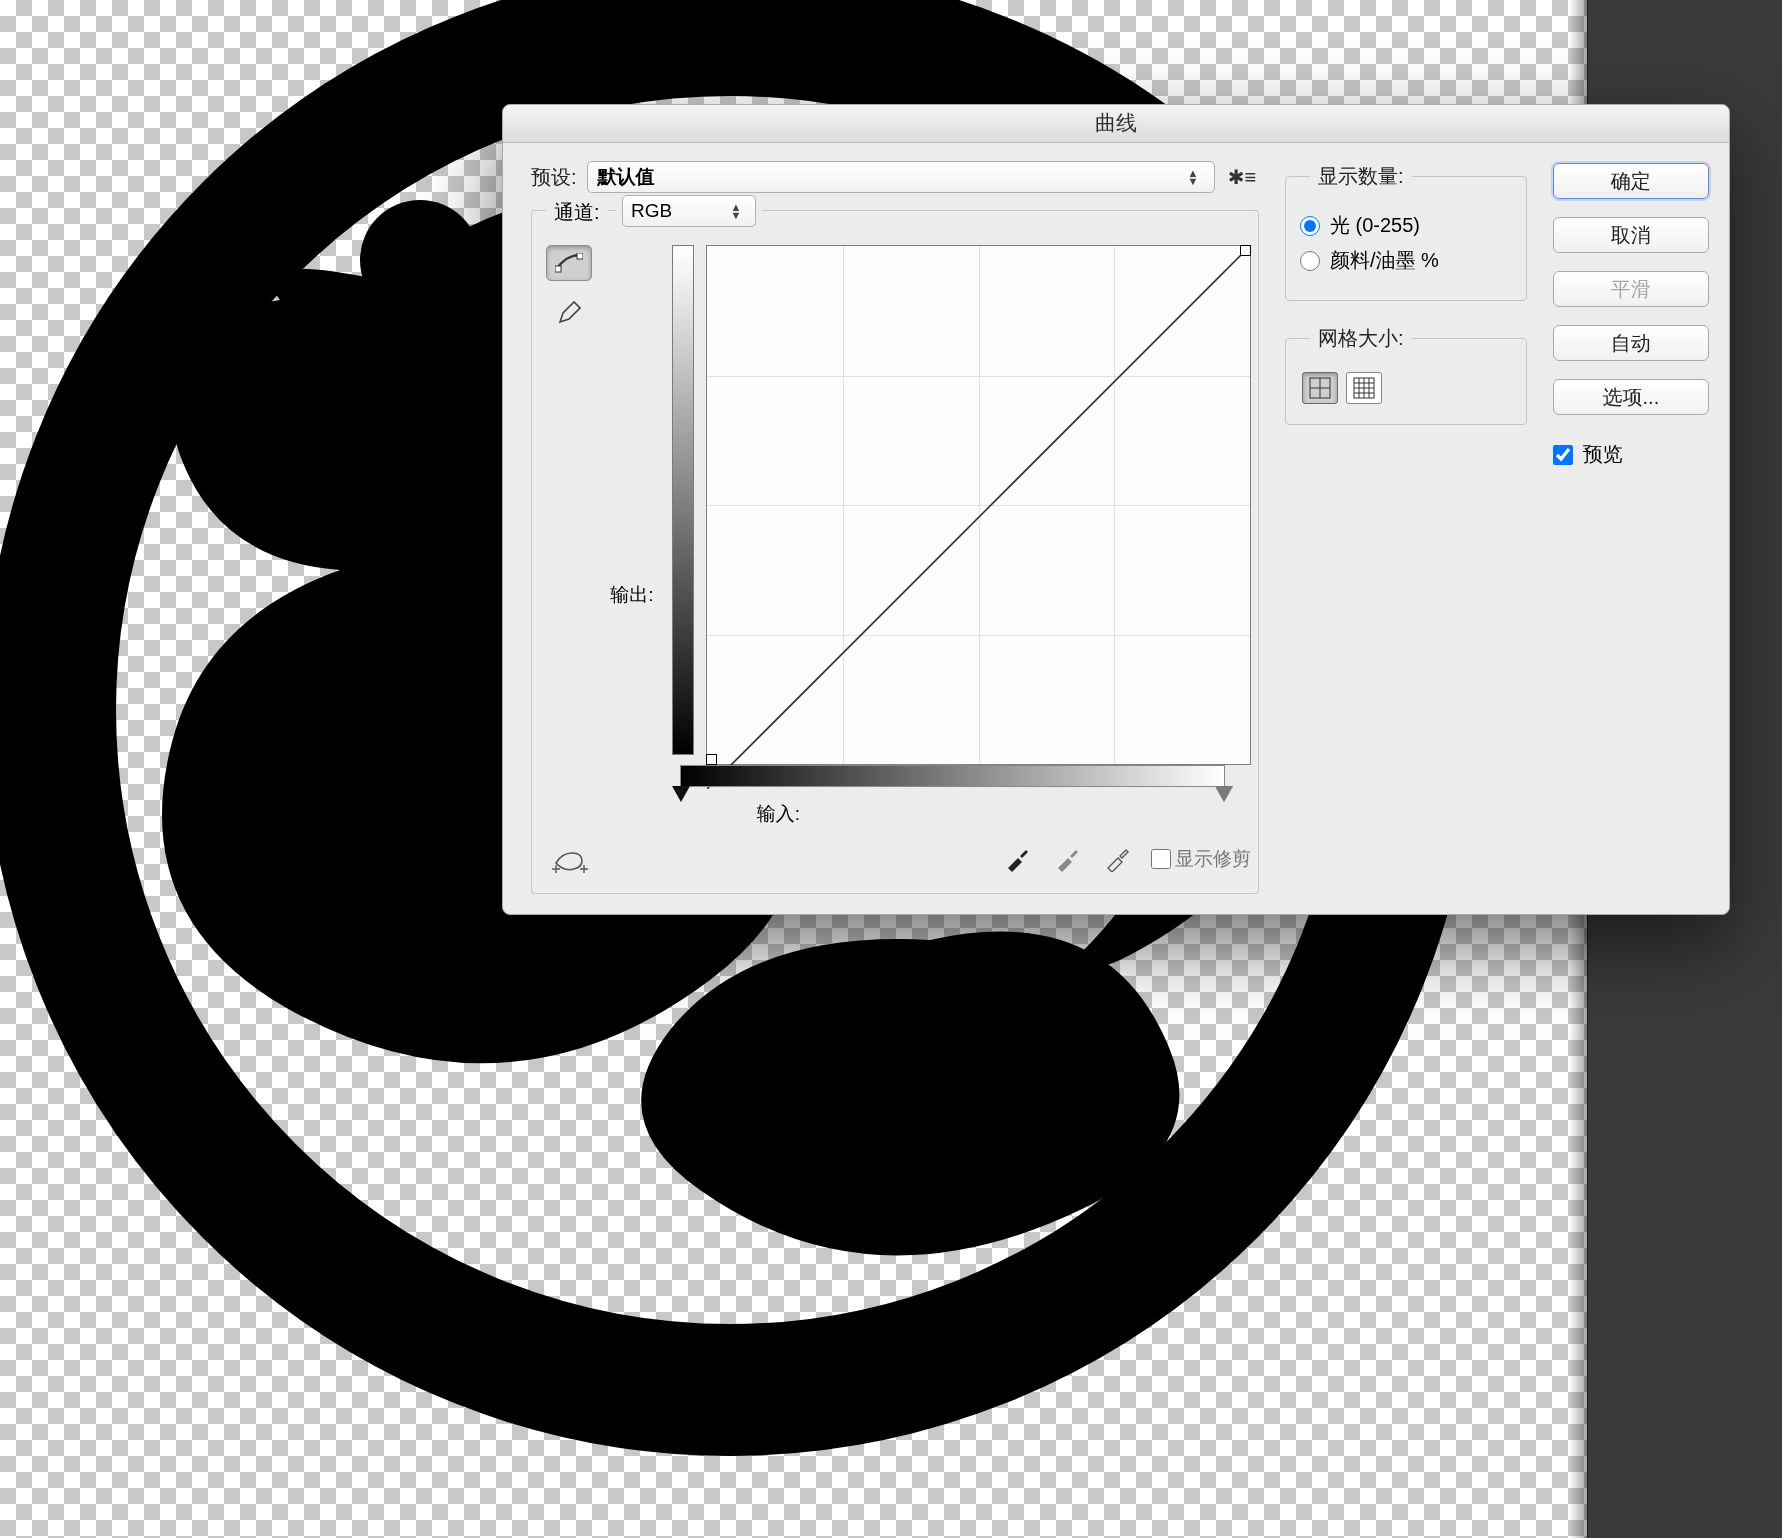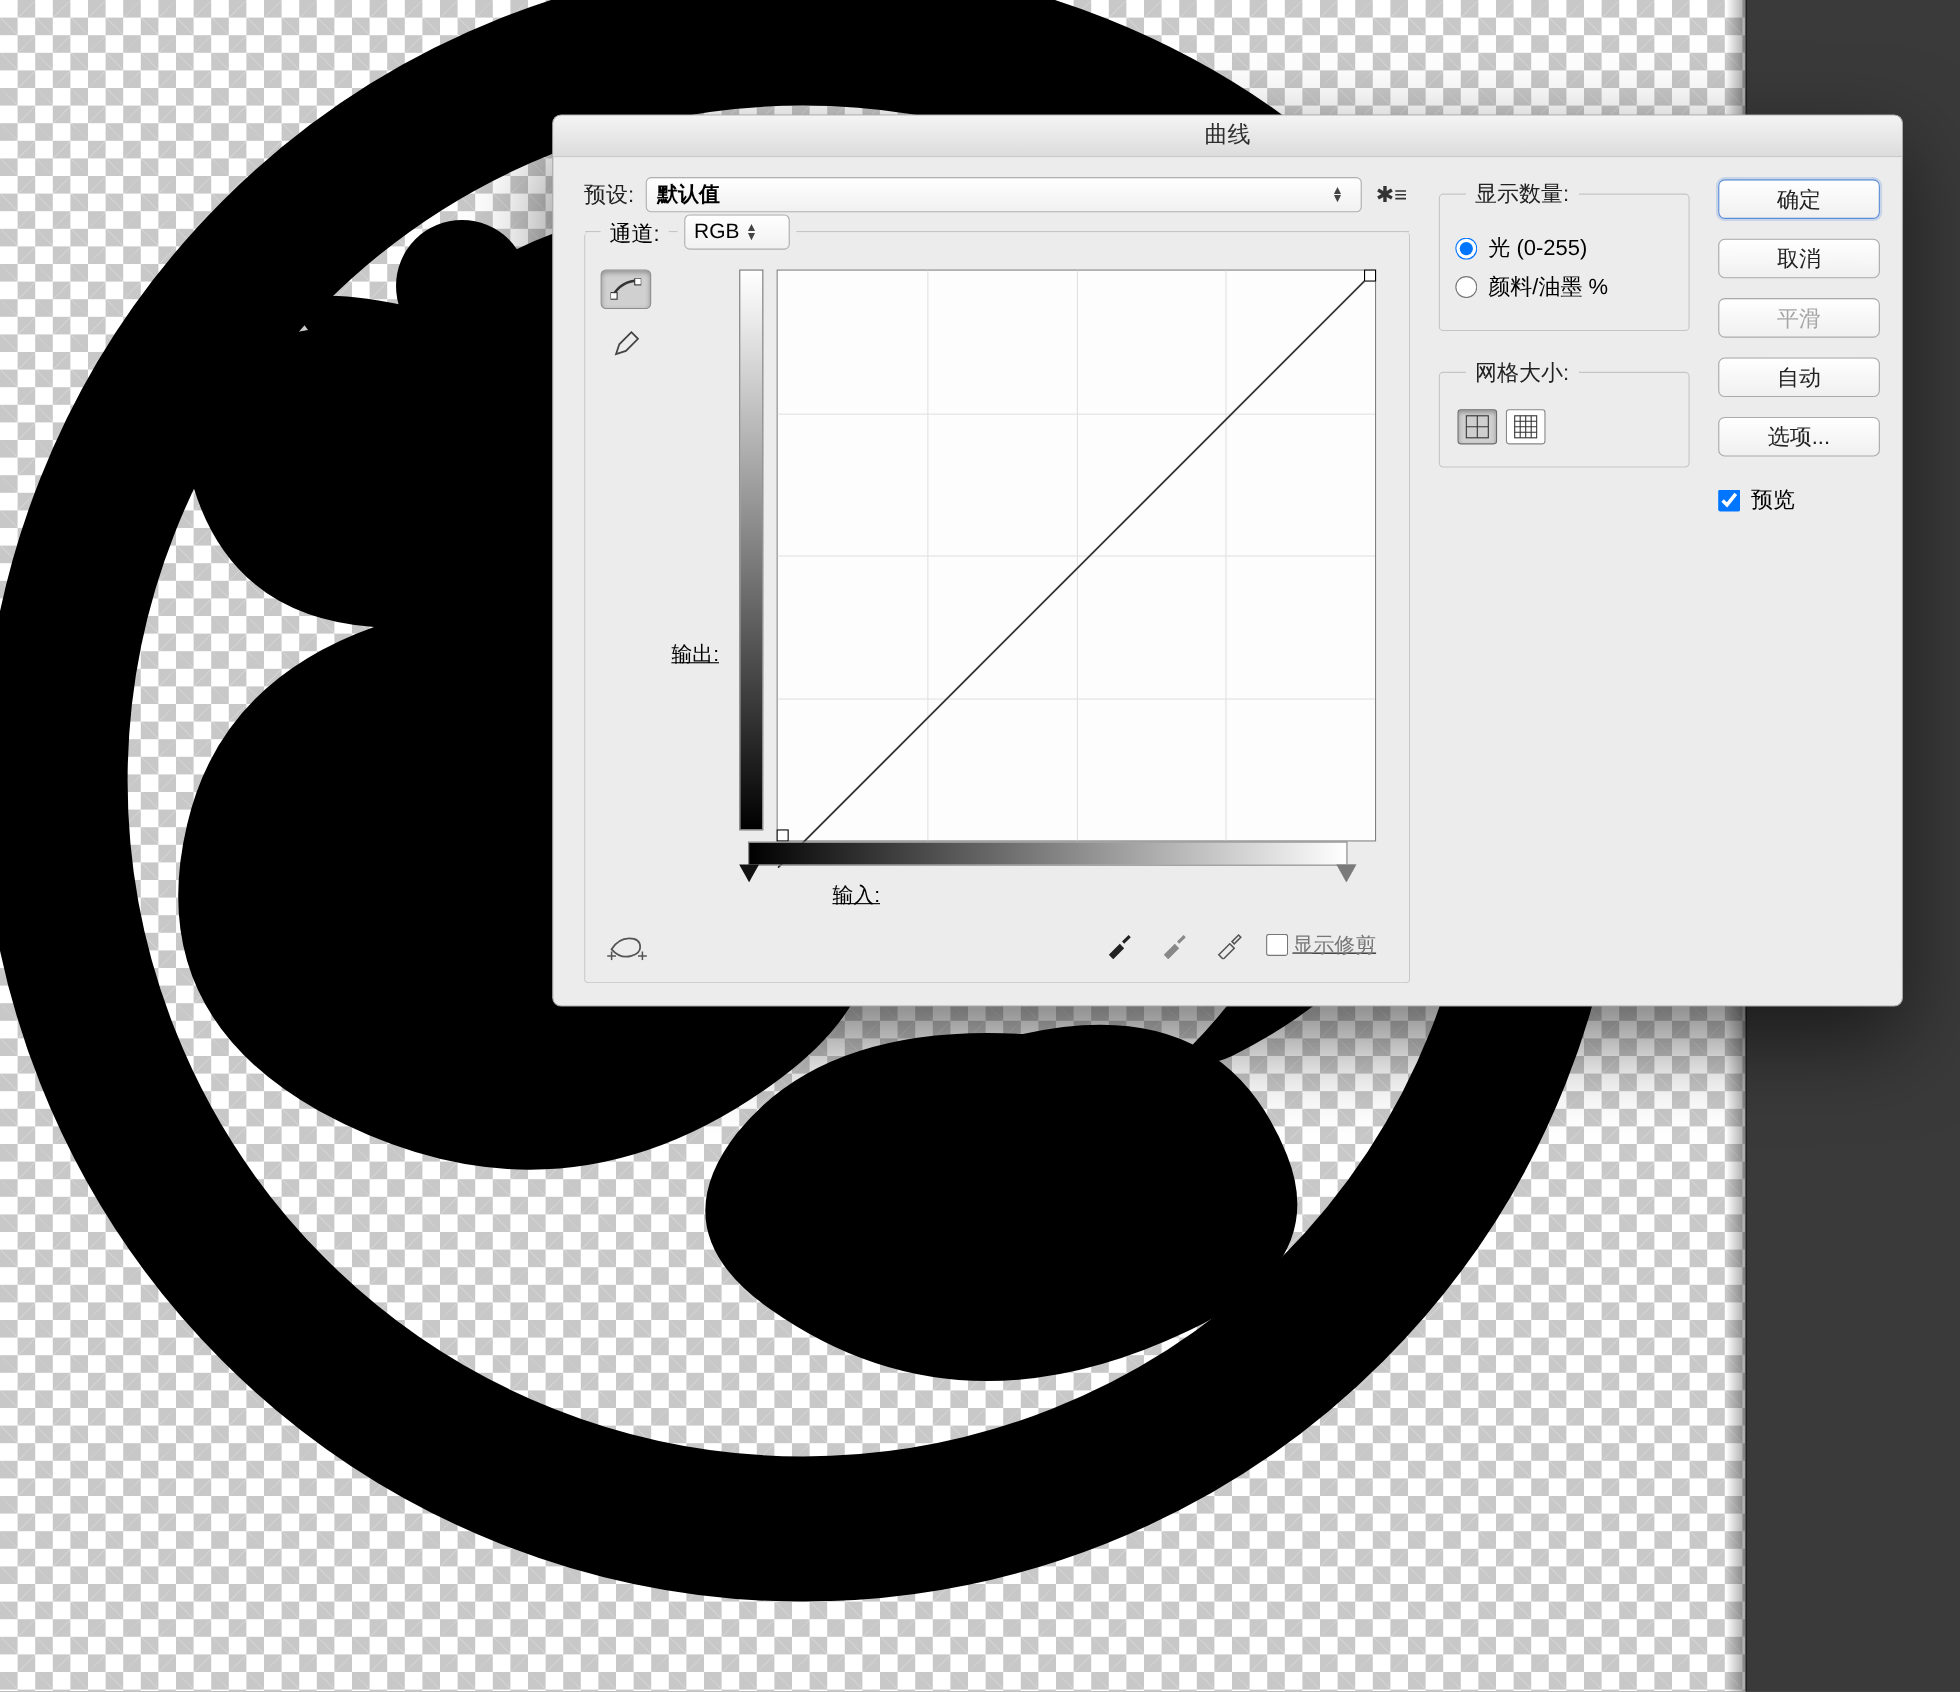--- a/index.html
+++ b/index.html
@@ -127,46 +127,45 @@
     font-size:20px;
     color:#222;
     margin-left:10px;
   }
 
   .channel-group {
     margin-top: 18px;
     border:1px solid #c5c5c5;
     border-top:none;
     border-radius:4px;
-    padding: 16px 30px 18px 14px;
+    padding: 16px 7px 18px 14px;
     position:relative;
-    text-decoration:underline;
   }
   .channel-top-border {
     position:absolute; top:-1px; left:0; right:0;
     height:1px; background:#c5c5c5;
   }
   .channel-legend {
     position:absolute; top:-12px; left:14px;
     background:#ececec; padding:0 8px;
     font-size:20px;
   }
   .channel-sel-wrap {
     display:flex; align-items:center;
     position:absolute; top:-16px; left:84px;
     background:#ececec; padding:0 6px;
   }
   .channel-select {
-    width:96px; height:32px;
+    width:134px; height:32px;
     background: linear-gradient(#fff,#f1f1f1);
     border:1px solid #b0b0b0;
     border-radius:5px;
     font-size:19px;
     padding:0 8px;
-    display:flex; align-items:center; justify-content:flex-start;
+    display:flex; align-items:center; justify-content:space-between;
   }
 
   .curve-area {
     margin-top: 18px;
     display:flex;
     gap: 12px;
   }
   .edit-tools {
     width:46px;
     display:flex; flex-direction:column; gap:14px; align-items:center;

